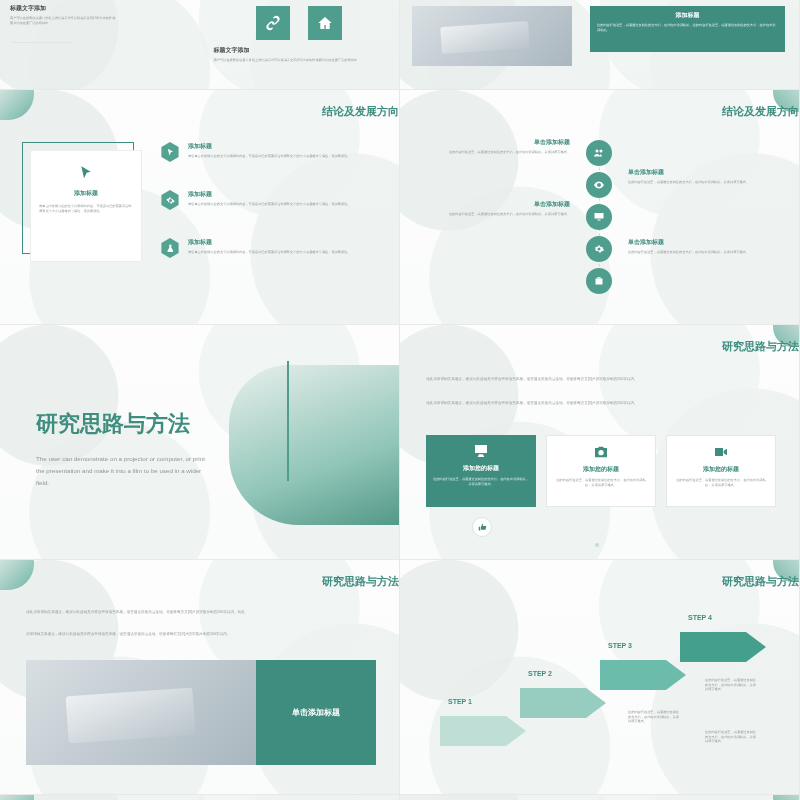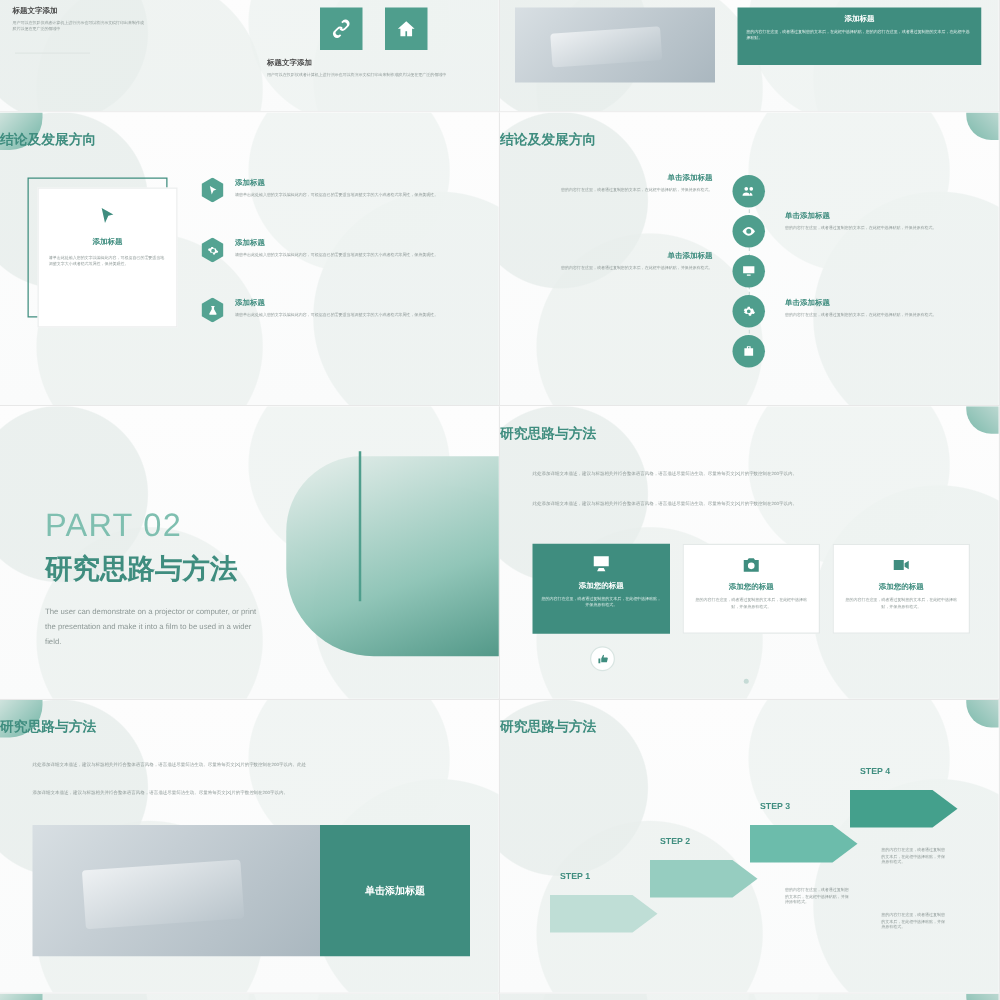--- a/index.html
+++ b/index.html
@@ -29,21 +29,21 @@
     background:
       radial-gradient(circle at 12% 30%, rgba(232,238,236,.85) 0 70px, rgba(0,0,0,0) 71px),
       radial-gradient(circle at 30% 80%, rgba(236,241,239,.8) 0 90px, rgba(0,0,0,0) 91px),
       radial-gradient(circle at 70% 20%, rgba(238,243,241,.8) 0 80px, rgba(0,0,0,0) 81px),
       radial-gradient(circle at 88% 70%, rgba(234,240,238,.75) 0 100px, rgba(0,0,0,0) 101px),
       linear-gradient(180deg,#fdfdfd,#fafbfb);
     pointer-events:none;
   }
   
   .title{
-    color:#3f8d7f;font-size:11px;font-weight:bold;text-align:left;
+    color:#3f8d7f;font-size:11px;font-weight:bold;text-align:right;
     position:absolute;left:0;right:0;
   }
   .corner-tl{
     position:absolute;left:0;top:0;width:34px;height:30px;
     background:linear-gradient(135deg,#cfe3dd,#6fb3a4);
     border-bottom-right-radius:26px;
   }
   .corner-tr{
     position:absolute;right:0;top:0;width:26px;height:22px;
     background:linear-gradient(225deg,#bcd8d1,#7bb9ab);
@@ -220,21 +220,20 @@
       <div class="sub">单击添加标题</div>
       <div class="tiny" style="margin-top:3px;">您的内容打在这里，或者通过复制您的文本后，在此框中选择粘贴，并保持原有格式。</div>
     </div>
   </div>
 
   <div class="slide" style="height:235px;">
     <div class="bg"></div>
     <div style="position:absolute;right:-20px;top:40px;width:190px;height:160px;background:linear-gradient(160deg,#e7efec 0%,#8cc3b5 60%,#45907f 100%);border-radius:60px 0 0 70px;opacity:.95;"></div>
     <div style="position:absolute;right:110px;top:36px;width:2px;height:120px;background:#4f9e8d;"></div>
     <div style="position:absolute;left:36px;top:80px;">
-      <div style="color:#7fbfb0;font-size:26px;letter-spacing:1px;">PART 02</div>
       <div style="color:#3f8d7f;font-size:22px;font-weight:bold;margin-top:4px;">研究思路与方法</div>
       <div style="font-size:6.2px;line-height:1.9;color:#8d9896;margin-top:14px;width:170px;">The user can demonstrate on a projector or computer, or print the presentation and make it into a film to be used in a wider field.</div>
     </div>
   </div>
 
   <div class="slide" style="height:235px;">
     <div class="bg"></div>
     <div class="corner-tr"></div>
     <div class="title" style="top:14px;">研究思路与方法</div>
     <div class="tiny2" style="position:absolute;left:26px;top:52px;width:350px;">此处添加详细文本描述，建议与标题相关并符合整体语言风格，语言描述尽量简洁生动。尽量将每页文[X]片的字数控制在200字以内。</div>

